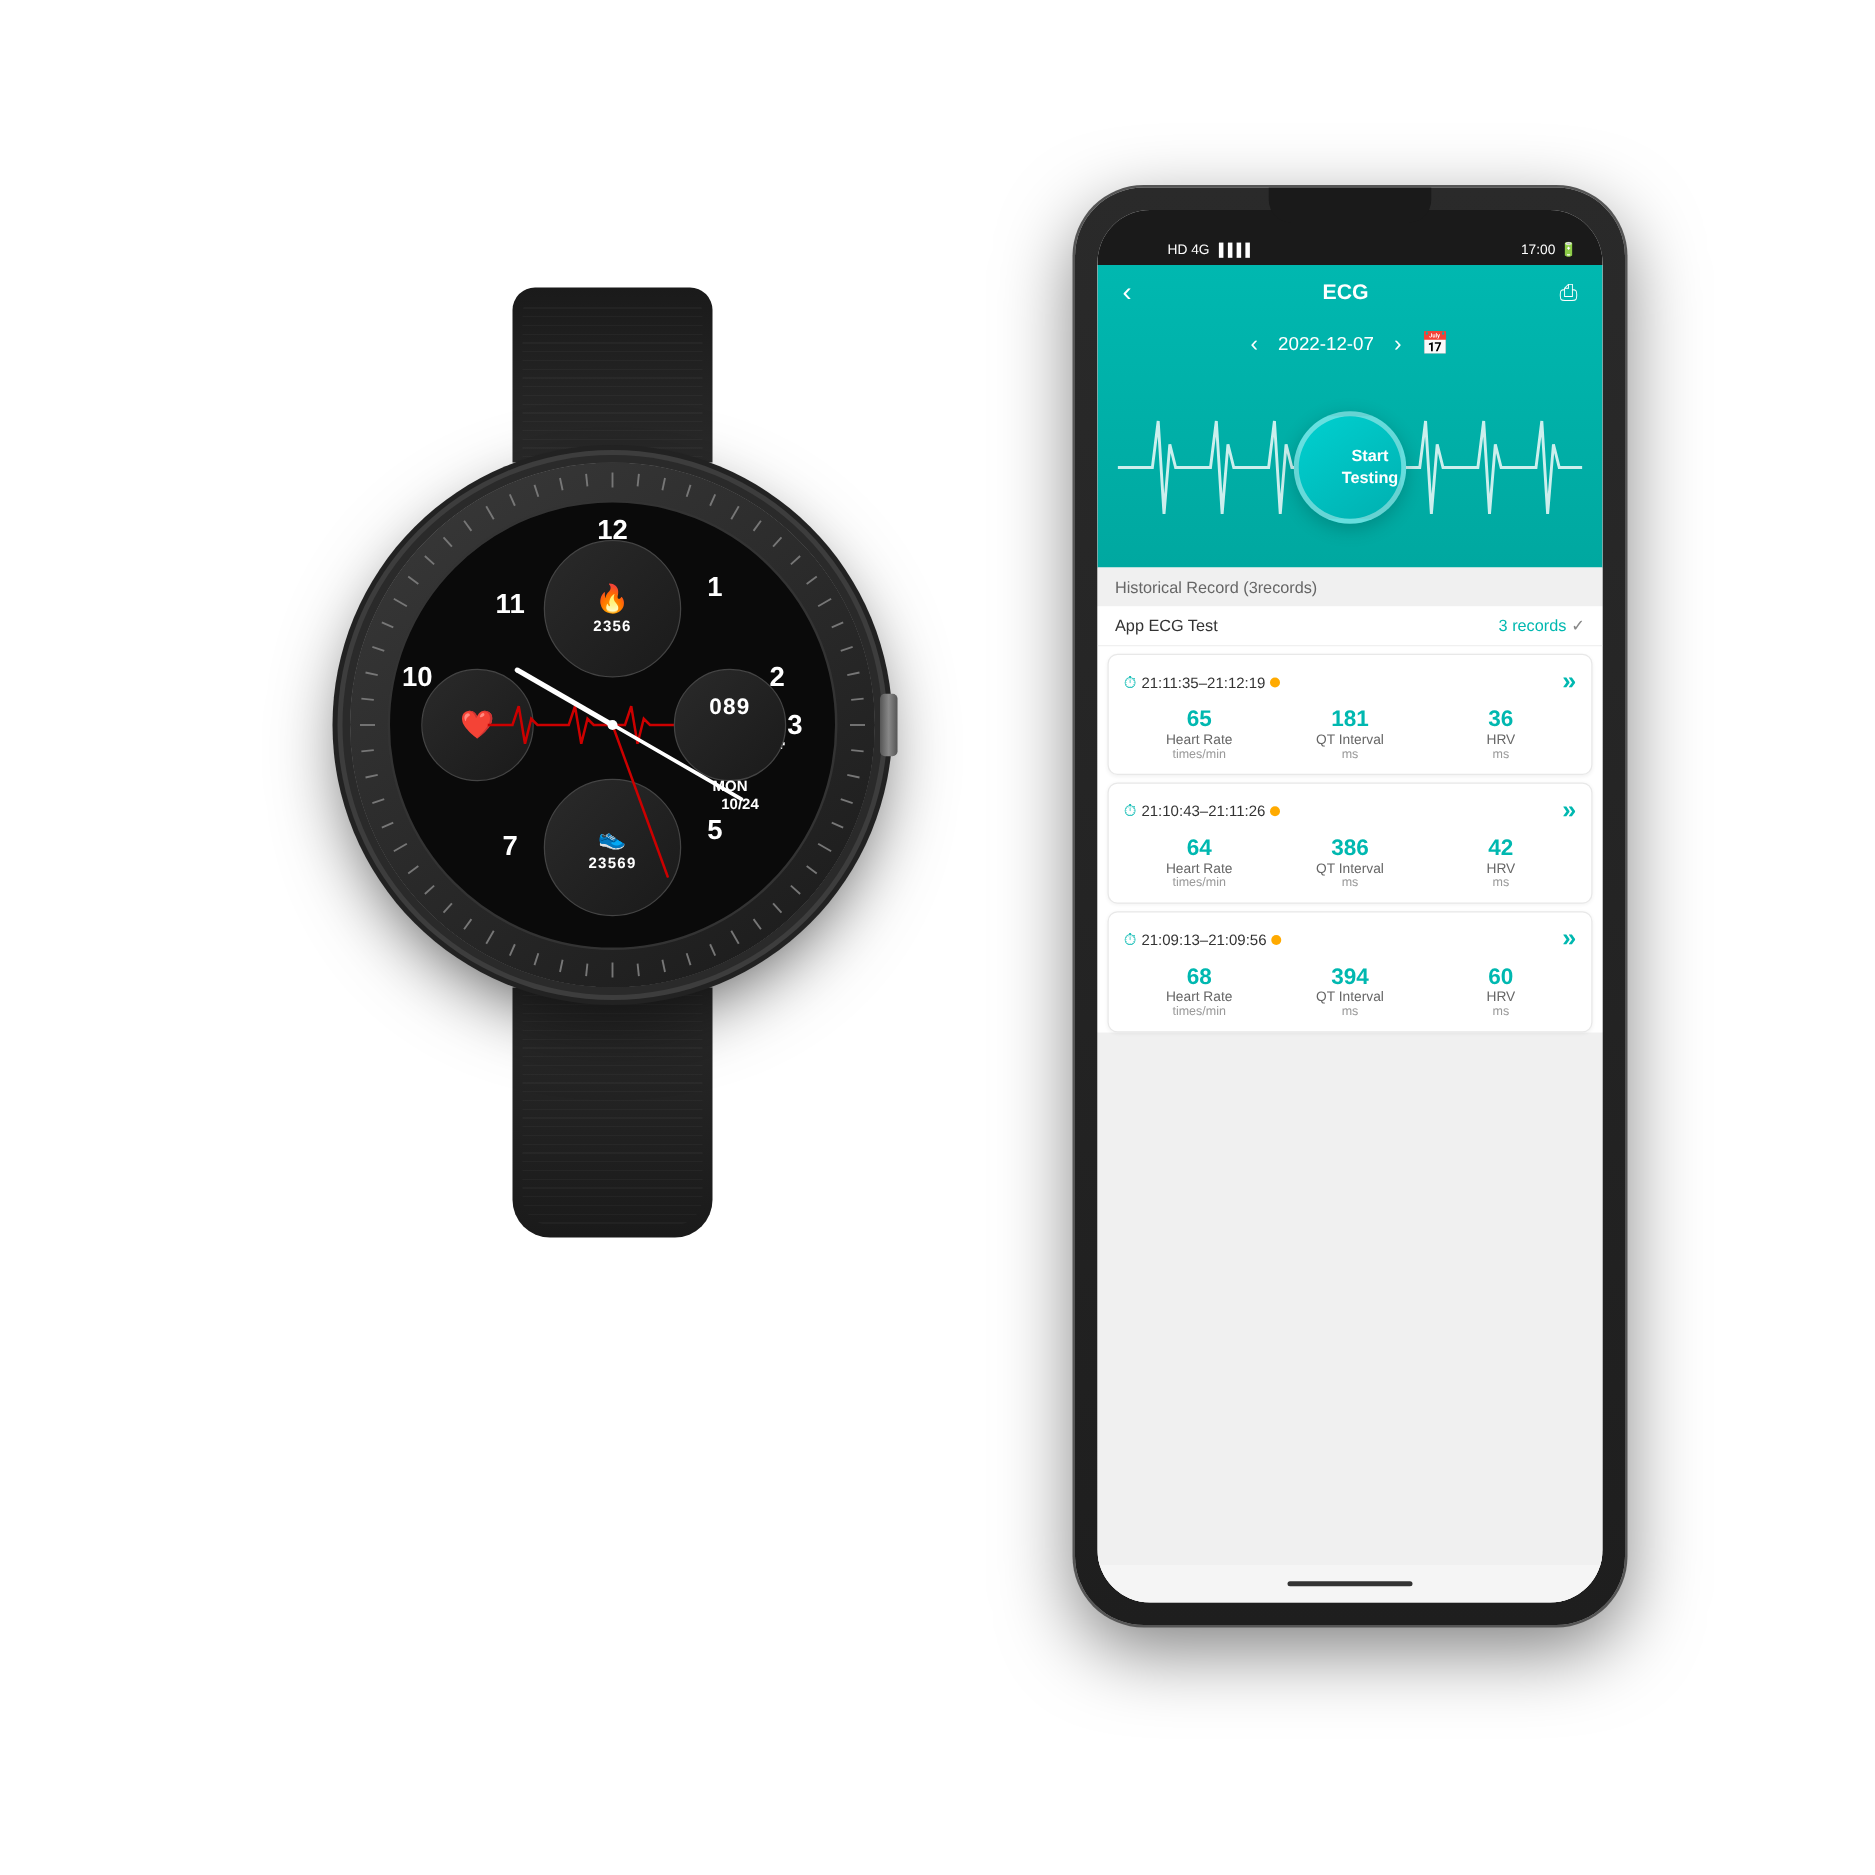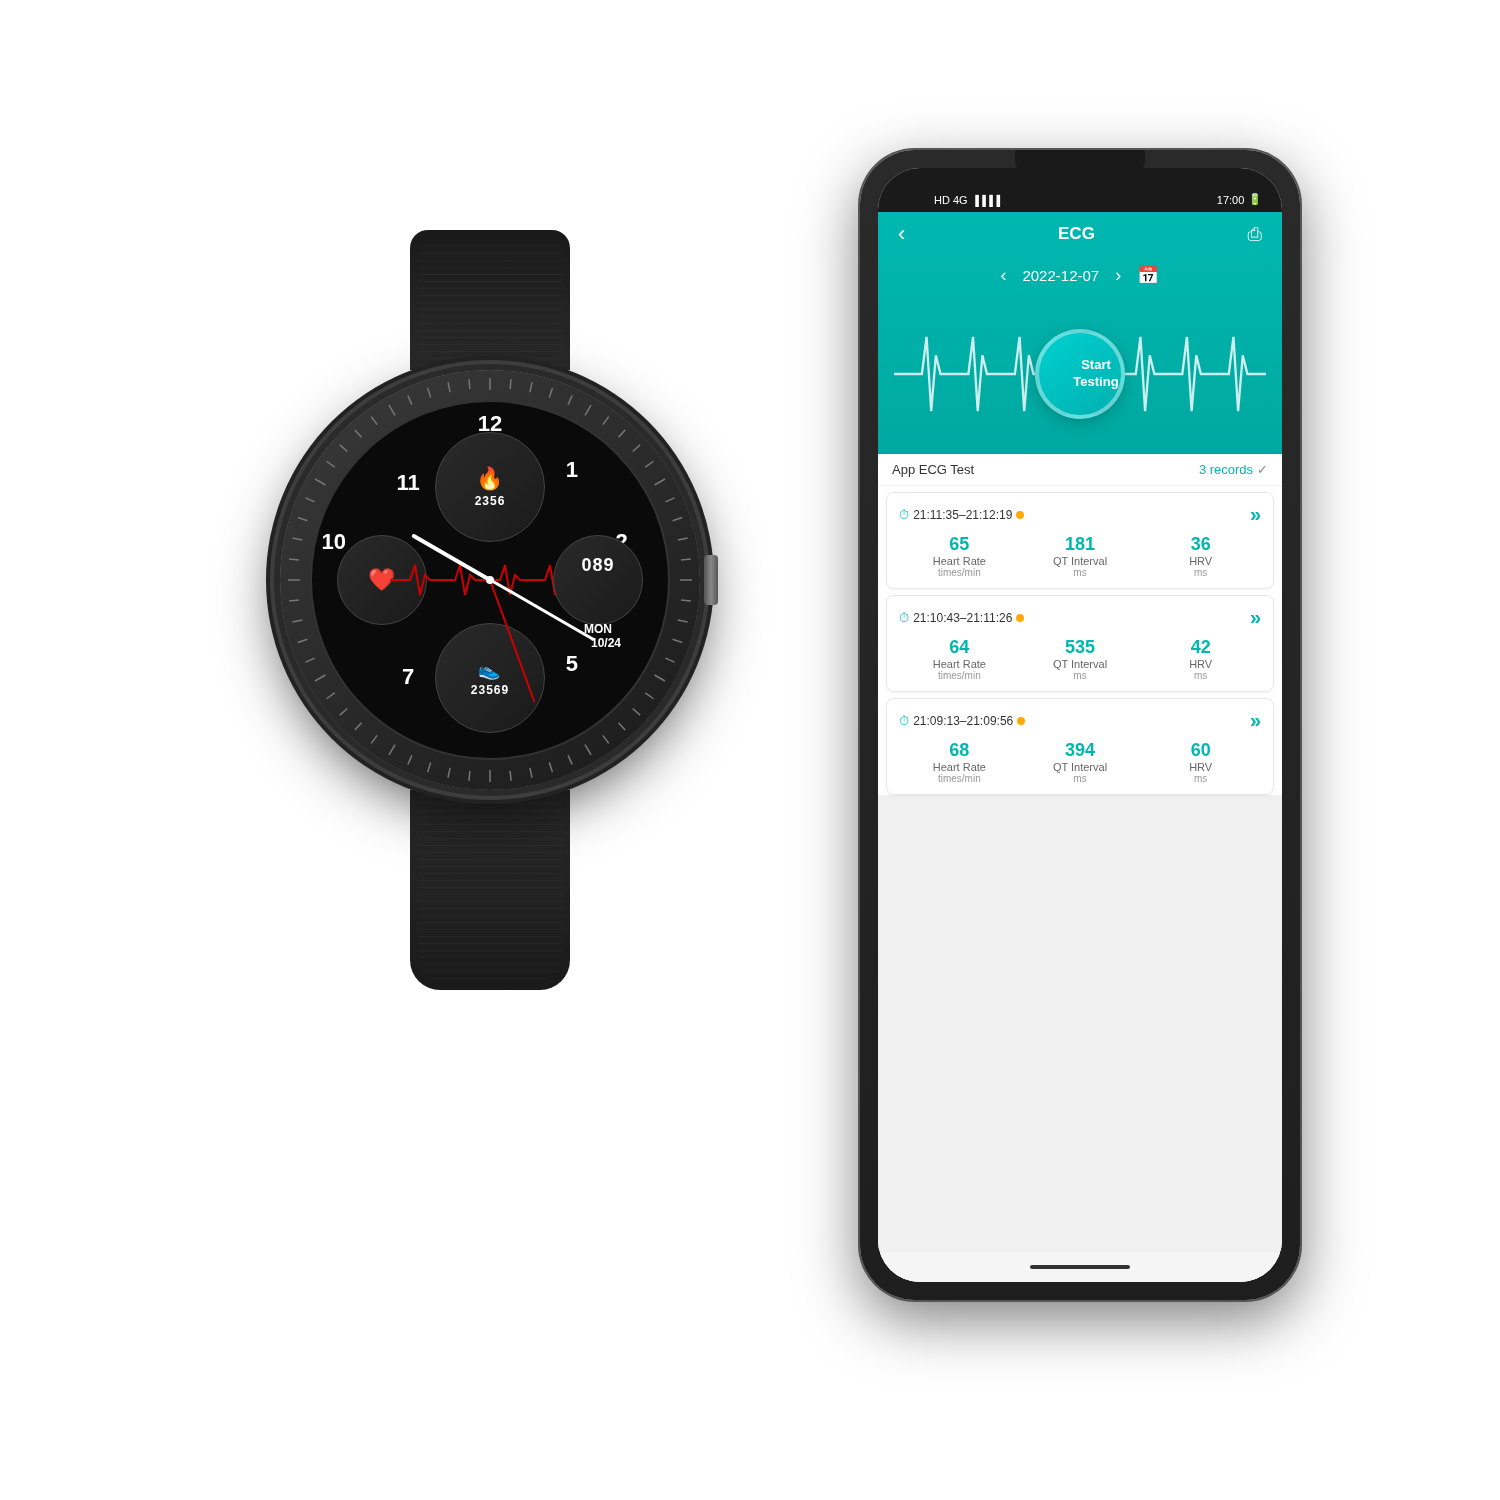--- a/index.html
+++ b/index.html
@@ -140,21 +140,21 @@
       height: 90px;
       top: 50%;
       left: 25px;
       transform: translateY(-50%);
     }
 
     .sub-dial-right {
       width: 90px;
       height: 90px;
       top: 50%;
-      right: 25px;
+      right: 39px;
       transform: translateY(-50%);
     }
 
     .sub-dial-bottom {
       width: 110px;
       height: 110px;
       bottom: 25px;
       left: 50%;
       transform: translateX(-50%);
     }
@@ -754,20 +754,21 @@
 
                 <polyline points="230,80 250,80 260,80 265,40 270,120 275,60 280,80 300,80 310,80 315,40 320,120 325,60 330,80 350,80 360,80 365,40 370,120 375,60 380,80 400,80" fill="none" stroke="rgba(255,255,255,0.8)" stroke-width="2.5"></polyline>
               </svg>
               <div class="start-testing-btn">
                 <span>Start<br>Testing</span>
               </div>
             </div>
           </div>
 
           <div class="records-section">
+            <div class="records-header">Historical Record (3records)</div>
 
             <div class="record-group">
               <div class="record-group-header">
                 <span class="record-group-title">App ECG Test</span>
                 <span class="record-count">
                   <span>3 records</span>
                   <span style="color:#888;">✓</span>
                 </span>
               </div>
 
@@ -808,21 +809,21 @@
                   </div>
                   <span class="chevron-right">»</span>
                 </div>
                 <div class="record-stats">
                   <div class="stat-item">
                     <span class="stat-value">64</span>
                     <span class="stat-label">Heart Rate</span>
                     <span class="stat-unit">times/min</span>
                   </div>
                   <div class="stat-item">
-                    <span class="stat-value">535</span>
+                    <span class="stat-value">386</span>
                     <span class="stat-label">QT Interval</span>
                     <span class="stat-unit">ms</span>
                   </div>
                   <div class="stat-item">
                     <span class="stat-value">42</span>
                     <span class="stat-label">HRV</span>
                     <span class="stat-unit">ms</span>
                   </div>
                 </div>
               </div>

